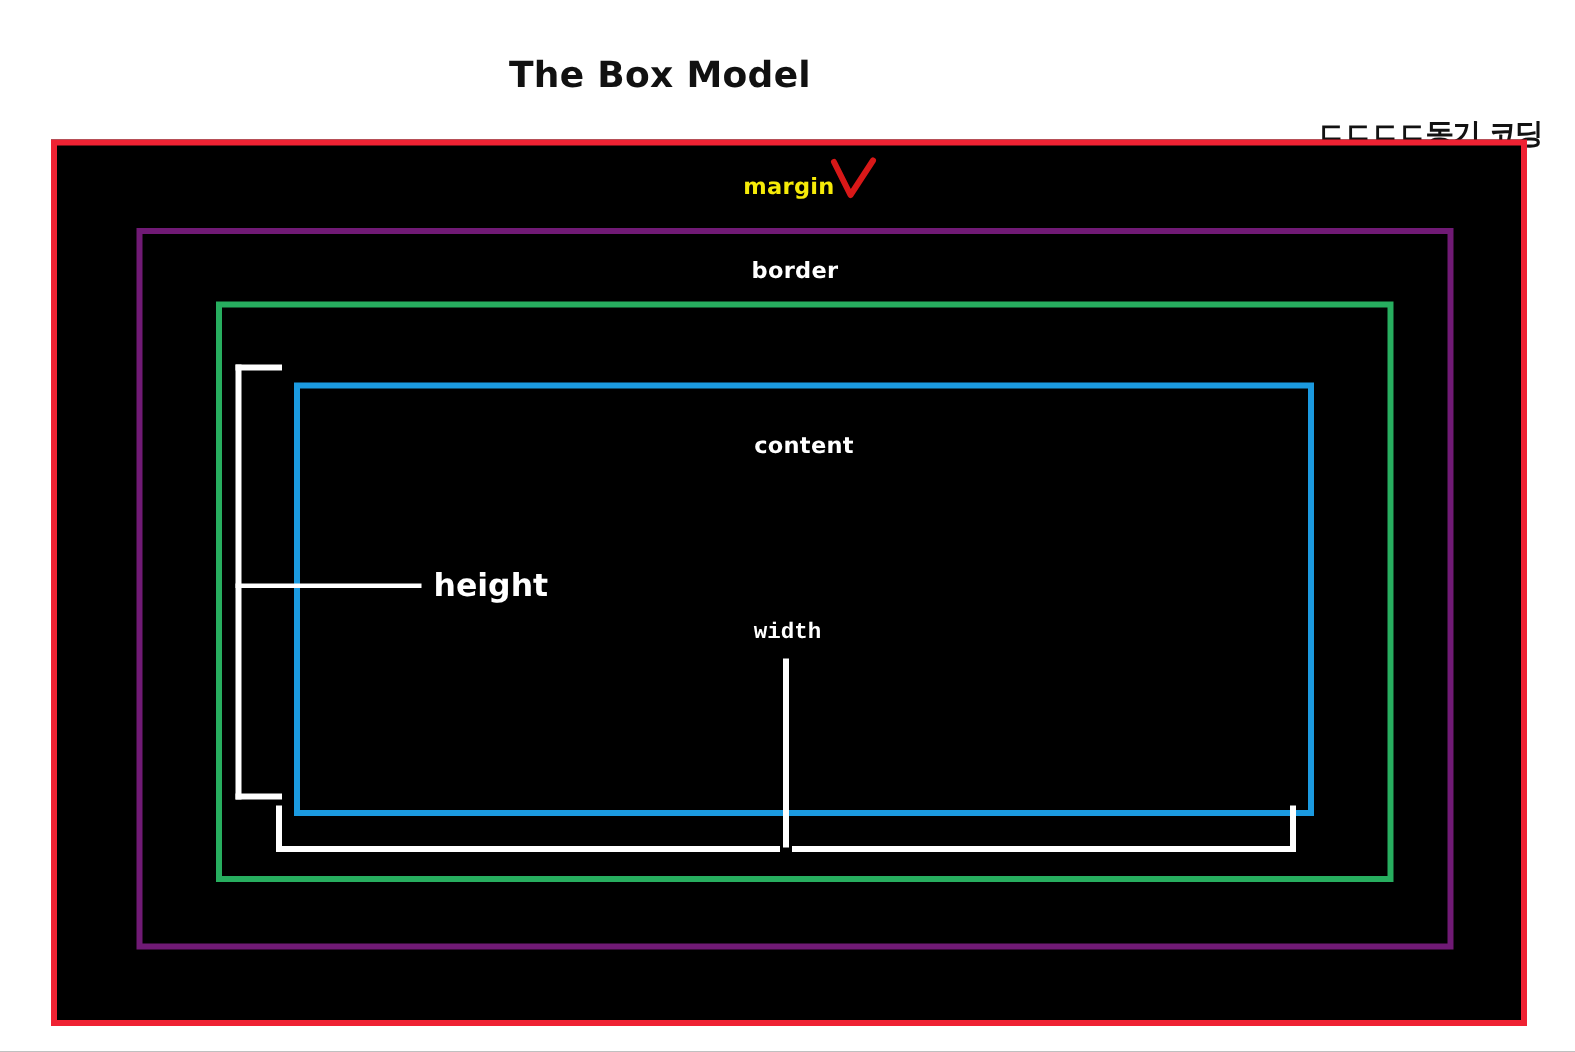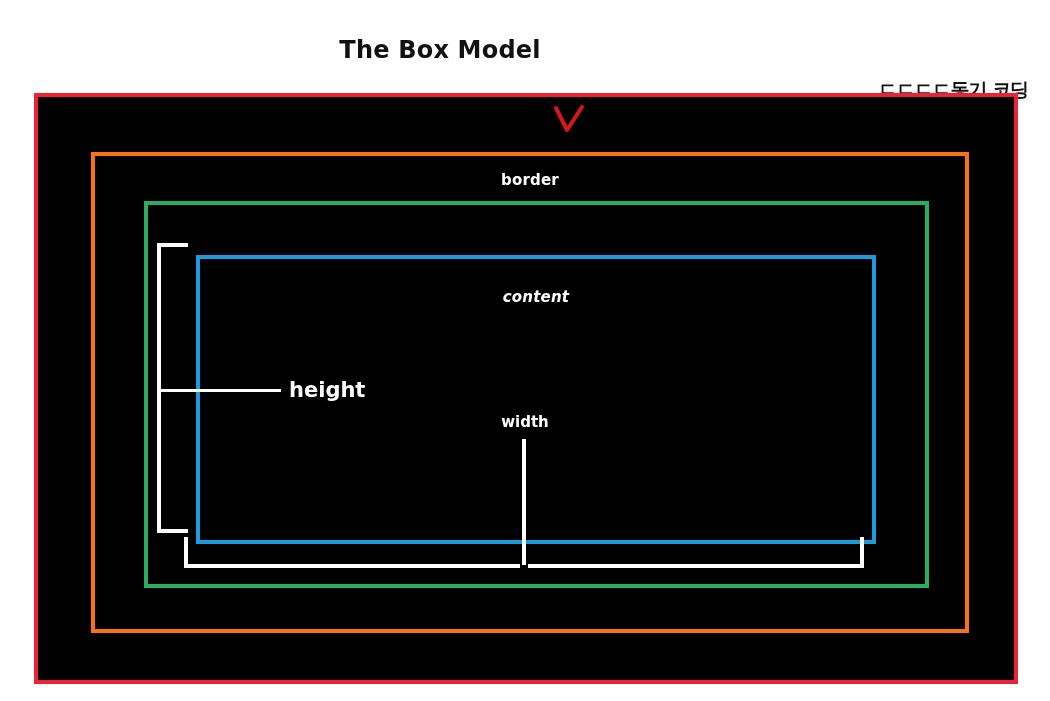--- a/index.html
+++ b/index.html
@@ -55,36 +55,35 @@
     top: 93px;
     width: 984px;
     height: 591px;
     border: 4px solid #ef2233;
   }
   .box-border {
     left: 53px;   
     top: 55px;    
     width: 878px;
     height: 481px;
-    border: 4px solid #f97316;
+    border: 4px solid #701a75;
   }
   .box-padding {
     left: 49px;   
     top: 45px;    
     width: 785px;
     height: 387px;
     border: 4px solid #27ae5f;
   }
   .box-content {
     left: 48px;   
     top: 50px;    
     width: 680px;
     height: 289px;
     border: 4px solid #1b9ae0;
-    font-style: italic;
   }
 
   
   .box-label {
     position: absolute;
     left: 0;
     width: 100%;
     text-align: center;
     font-size: 15px;
     font-weight: 600;
@@ -190,31 +189,33 @@
   .width-label {
     position: absolute;
     left: 0;
     top: 412px;
     width: 1050px;
     text-align: center;
     font-size: 15px;
     font-weight: 600;
     color: #ffffff;
     line-height: 20px;
+    font-family: Liberation Mono, monospace;
   }
 </style>
 </head>
 <body>
 
 <div class="page-title">The Box Model</div>
 
 <div class="corner-note">ㄷㄷㄷㄷ동기 코딩</div>
 
 <div class="box box-margin">
 
+  <div class="box-label label-margin">margin</div>
 
   <svg class="margin-tick" viewBox="0 0 34 30">
     <polyline points="4,4 15,26 30,3" fill="none" stroke="#d81818" stroke-width="4" stroke-linecap="round" stroke-linejoin="round"></polyline>
   </svg>
 
   <div class="box box-border">
 
     <div class="box-label label-border">border</div>
 
     <div class="box box-padding">

